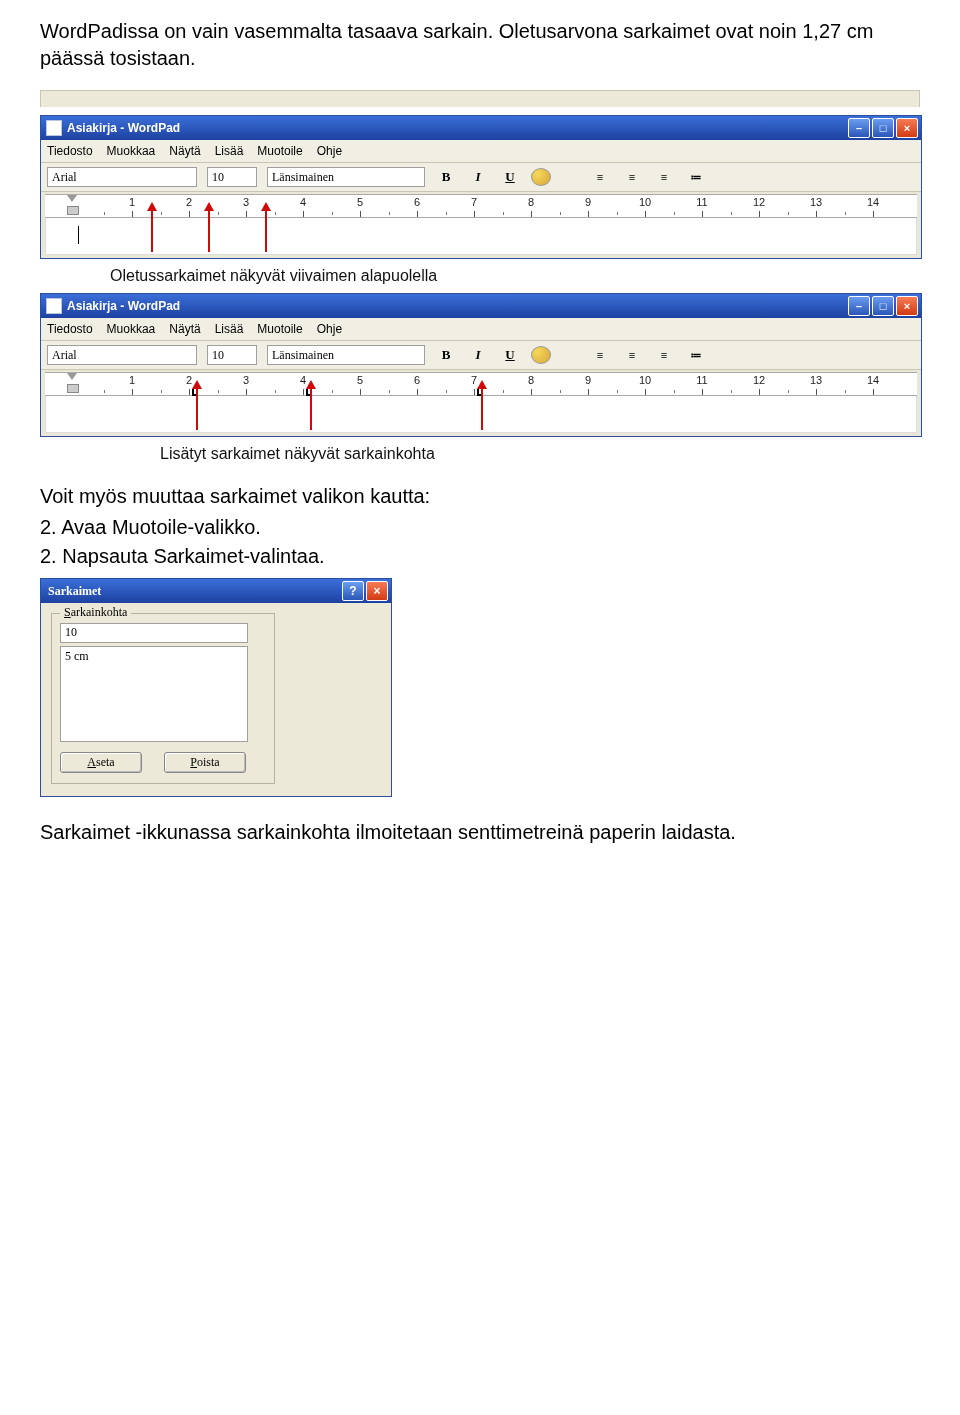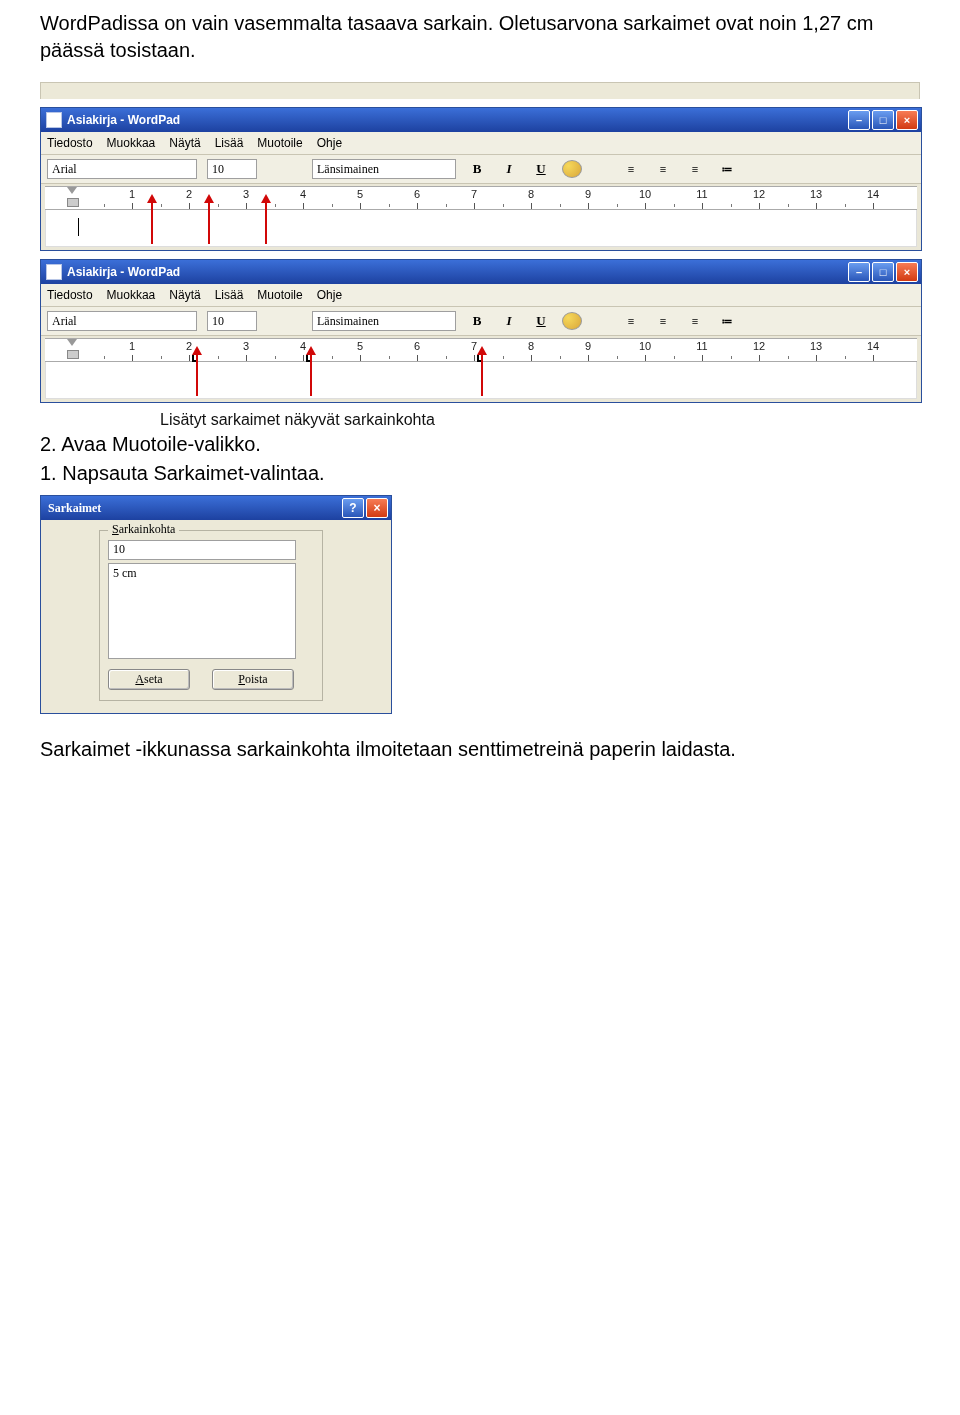--- a/index.html
+++ b/index.html
@@ -14,21 +14,21 @@
   h1 {
     font-family: "Century Gothic", "Futura", Arial, sans-serif;
     font-weight: 700;
     font-size: 34px;
     margin: 10px 0 24px 0;
   }
   .body-text {
     font-family: "Century Gothic", "Futura", Arial, sans-serif;
     font-size: 20px;
     line-height: 1.35;
-    margin: 10px 0 18px 0;
+    margin: 18px 0 18px 0;
   }
   .caption-text {
     font-family: Arial, sans-serif;
     font-size: 16px;
     color: #111;
     margin: 8px 0 0 0;
   }
   .footer-line {
     font-family: "Times New Roman", serif;
     font-size: 18px;
@@ -84,21 +84,21 @@
     border-bottom: 1px solid #c9c5b3;
     padding: 4px 6px;
     display: flex; gap: 10px; align-items: center;
   }
   .wp-toolbar select, .wp-toolbar .sel {
     font: 12px Tahoma; background: #fff; border: 1px solid #9f9f9f;
     height: 20px; box-sizing: border-box; padding: 2px 4px;
   }
   .sel.wfont { width: 150px; }
   .sel.wsize { width: 50px; }
-  .sel.wscript { width: 144px; margin-left: 45px; }
+  .sel.wscript { width: 158px; }
   .tb-icn {
     width: 20px; height: 18px; border: 1px solid transparent;
     display: flex; align-items: center; justify-content: center;
     font: bold 13px "Times New Roman", serif;
   }
   .tb-icn.italic { font-style: italic; }
   .tb-icn.under { text-decoration: underline; }
   .tb-icn.small { font-size: 11px; font-family: Arial; }
   .tb-palette { width: 18px; height: 16px; border: 1px solid #999; background:
     radial-gradient(circle at 30% 30%, #f6d85a, #d9a63a); border-radius: 50%; }
@@ -178,21 +178,21 @@
   }
   .dlg-ctrls { display: flex; gap: 2px; }
   .dlg-btn {
     width: 20px; height: 18px; border: 1px solid #fff; border-radius: 2px;
     display: flex; align-items: center; justify-content: center; font: bold 12px Arial;
   }
   .dlg-btn.help { background: linear-gradient(#6a9df0,#2a56b8); color: #fff; }
   .dlg-btn.close { background: linear-gradient(#f77c55,#d23a12); color: #fff; }
   .dlg-body { padding: 10px 10px 12px 10px; display: flex; gap: 10px; }
   .grp {
-    border: 1px solid #b6b3a3; padding: 8px 8px 10px 8px; position: relative; width: 206px; margin-left: 48px;
+    border: 1px solid #b6b3a3; padding: 8px 8px 10px 8px; position: relative; width: 206px;
   }
   .grp-label {
     position: absolute; top: -9px; left: 8px; background: #ece9d8;
     padding: 0 4px; font: 12px Tahoma;
   }
   .grp input[type=text] {
     width: 188px; height: 20px; font: 12px Tahoma; padding: 2px 4px;
     border: 1px solid #9f9f9f; box-sizing: border-box; background: #fff;
   }
   .grp .listbox {
@@ -307,20 +307,21 @@
           <span class="ruler-dot" style="left: 769.5px;"></span>
         </div>
     </div>
     <div class="wp-docarea">
       <span class="text-cursor"></span>
       <span class="arrow-up" style="left:105px; height:42px;"></span>
       <span class="arrow-up" style="left:162px; height:42px;"></span>
       <span class="arrow-up" style="left:219px; height:42px;"></span>
     </div>
   </div>
+  <p class="caption-text" style="margin-left:70px">Oletussarkaimet näkyvät viivaimen alapuolella</p>
 
 
   <div class="wp-window">
     <div class="wp-titlebar">
       <span class="wp-title">
         <span class="wp-title-icon"></span>
         <span>Asiakirja - WordPad</span>
       </span>
       <span class="wp-ctrls">
         <span class="wp-btn min">–</span>
@@ -401,22 +402,23 @@
       <span class="tab-stop" style="left:429px"></span>
     </div>
     <div class="wp-docarea">
       <span class="arrow-up" style="left:150px; height:42px;"></span>
       <span class="arrow-up" style="left:264px; height:42px;"></span>
       <span class="arrow-up" style="left:435px; height:42px;"></span>
     </div>
   </div>
   <p class="caption-text" style="margin-left:120px">Lisätyt sarkaimet näkyvät sarkainkohta</p>
 
+  <p class="body-text" style="margin-top:20px; margin-bottom:4px">Voit myös muuttaa sarkaimet valikon kautta:</p>
   <p class="body-text" style="margin:2px 0">2. Avaa Muotoile-valikko.</p>
-  <p class="body-text" style="margin:2px 0">1. Napsauta Sarkaimet-valintaa.</p>
+  <p class="body-text" style="margin:2px 0">2. Napsauta Sarkaimet-valintaa.</p>
 
   <div class="dlg">
     <div class="dlg-title">
       <span style="padding-left:4px">Sarkaimet</span>
       <span class="dlg-ctrls">
         <span class="dlg-btn help">?</span>
         <span class="dlg-btn close">×</span>
       </span>
     </div>
     <div class="dlg-body">

